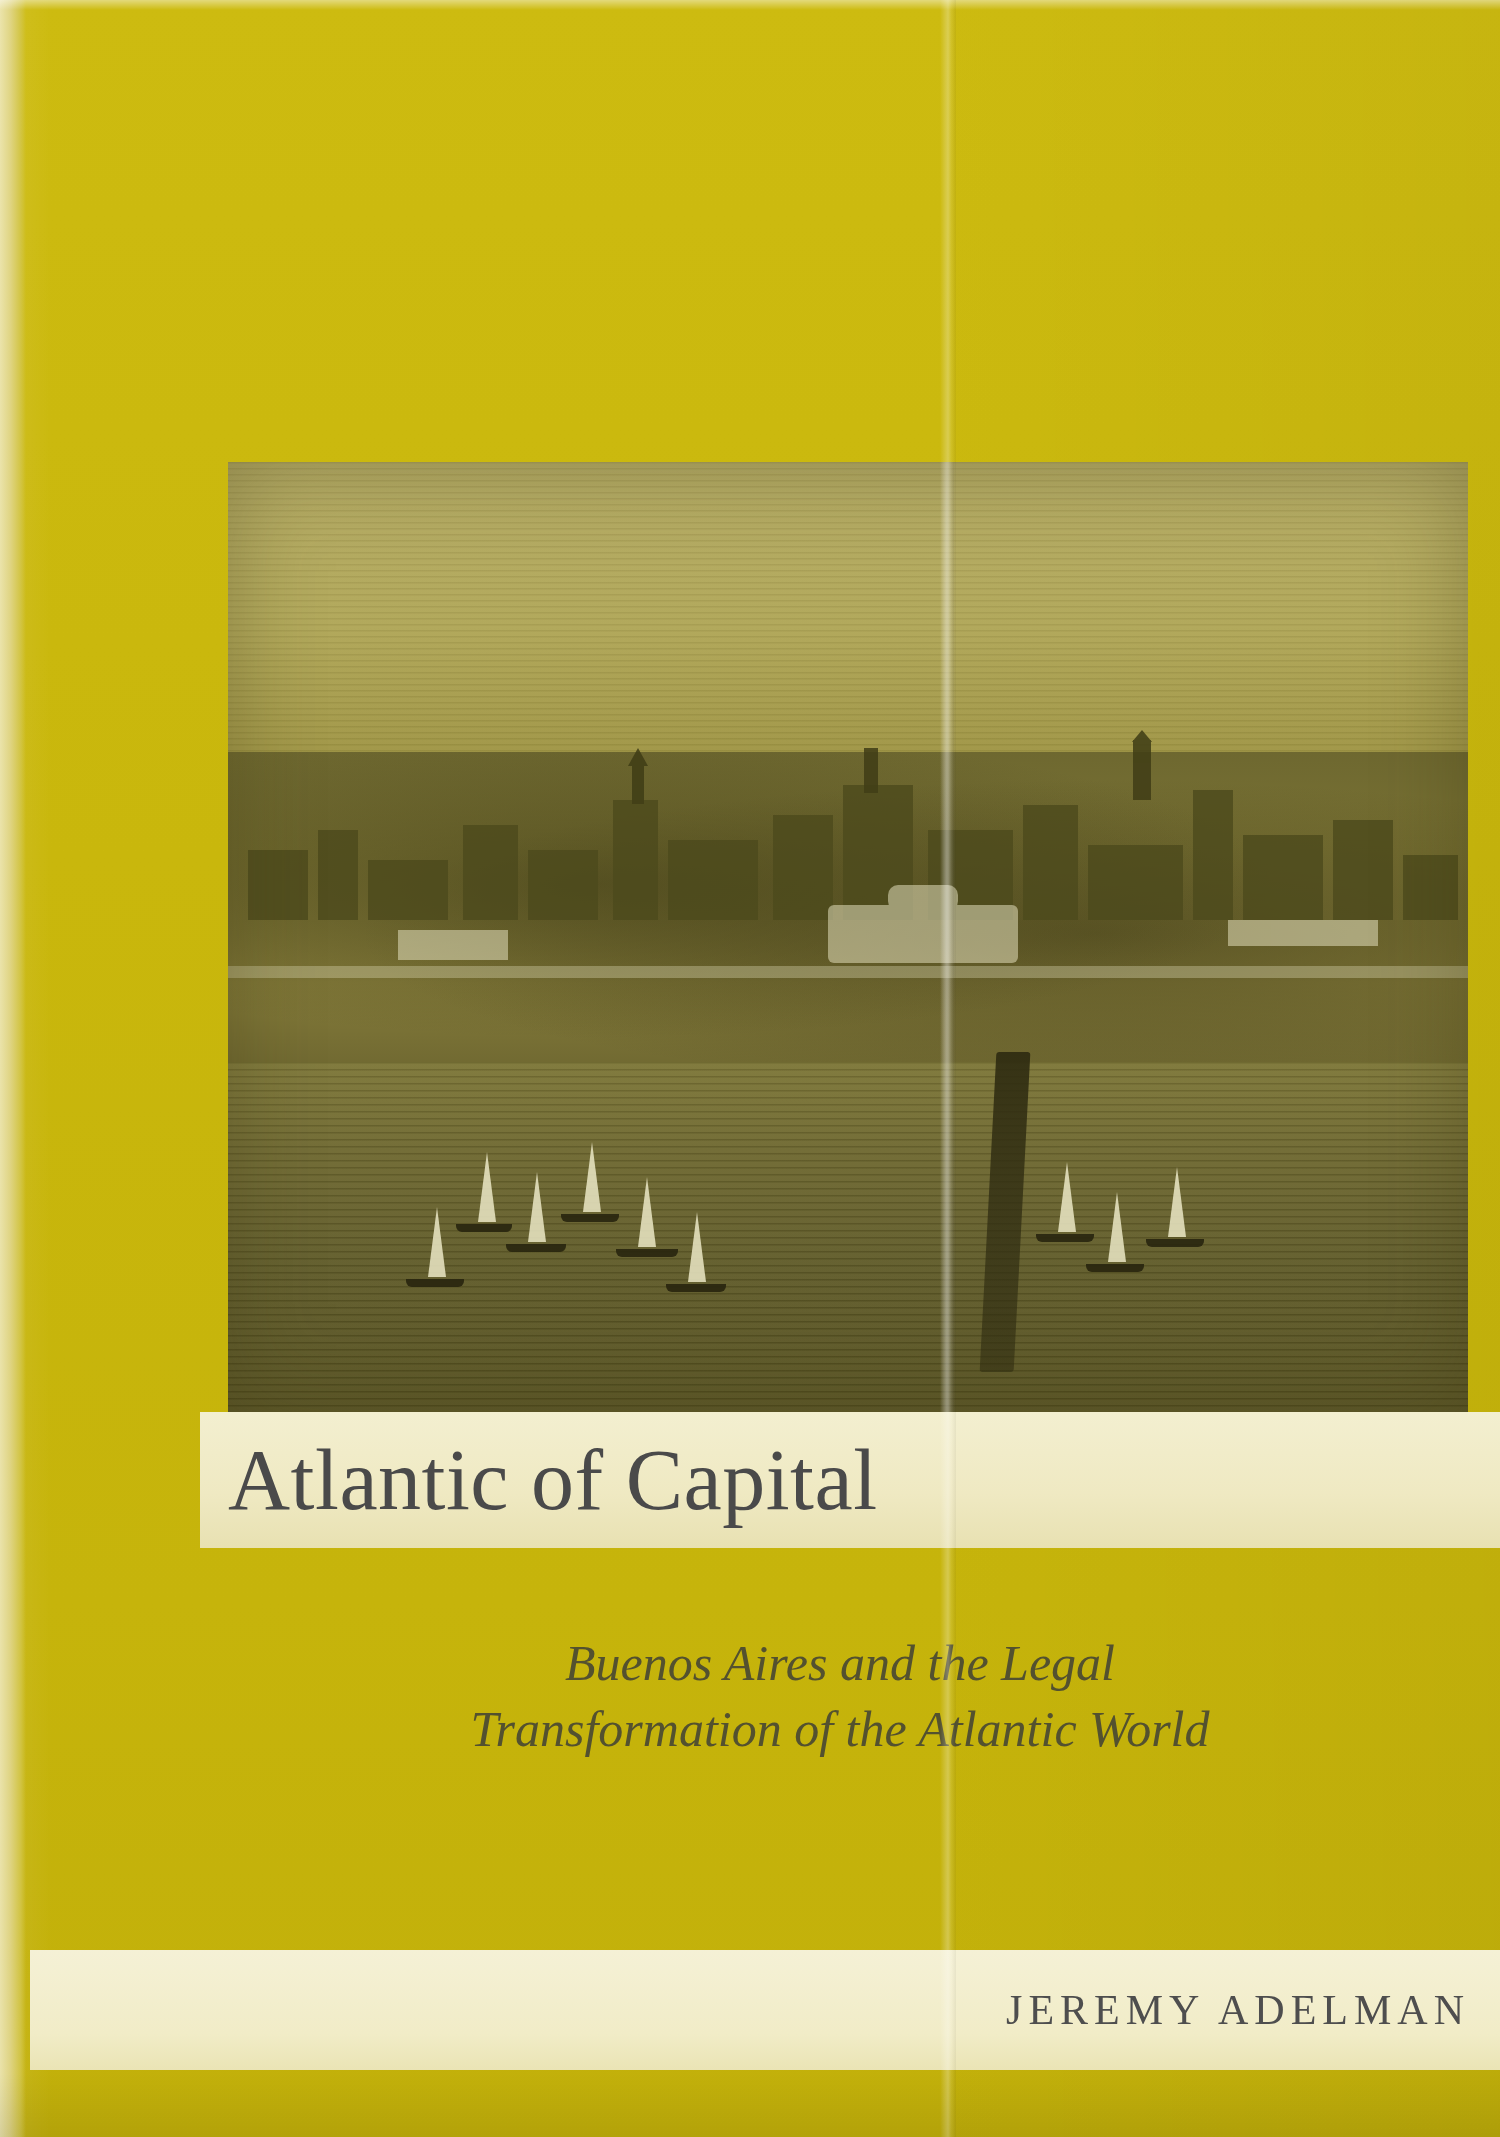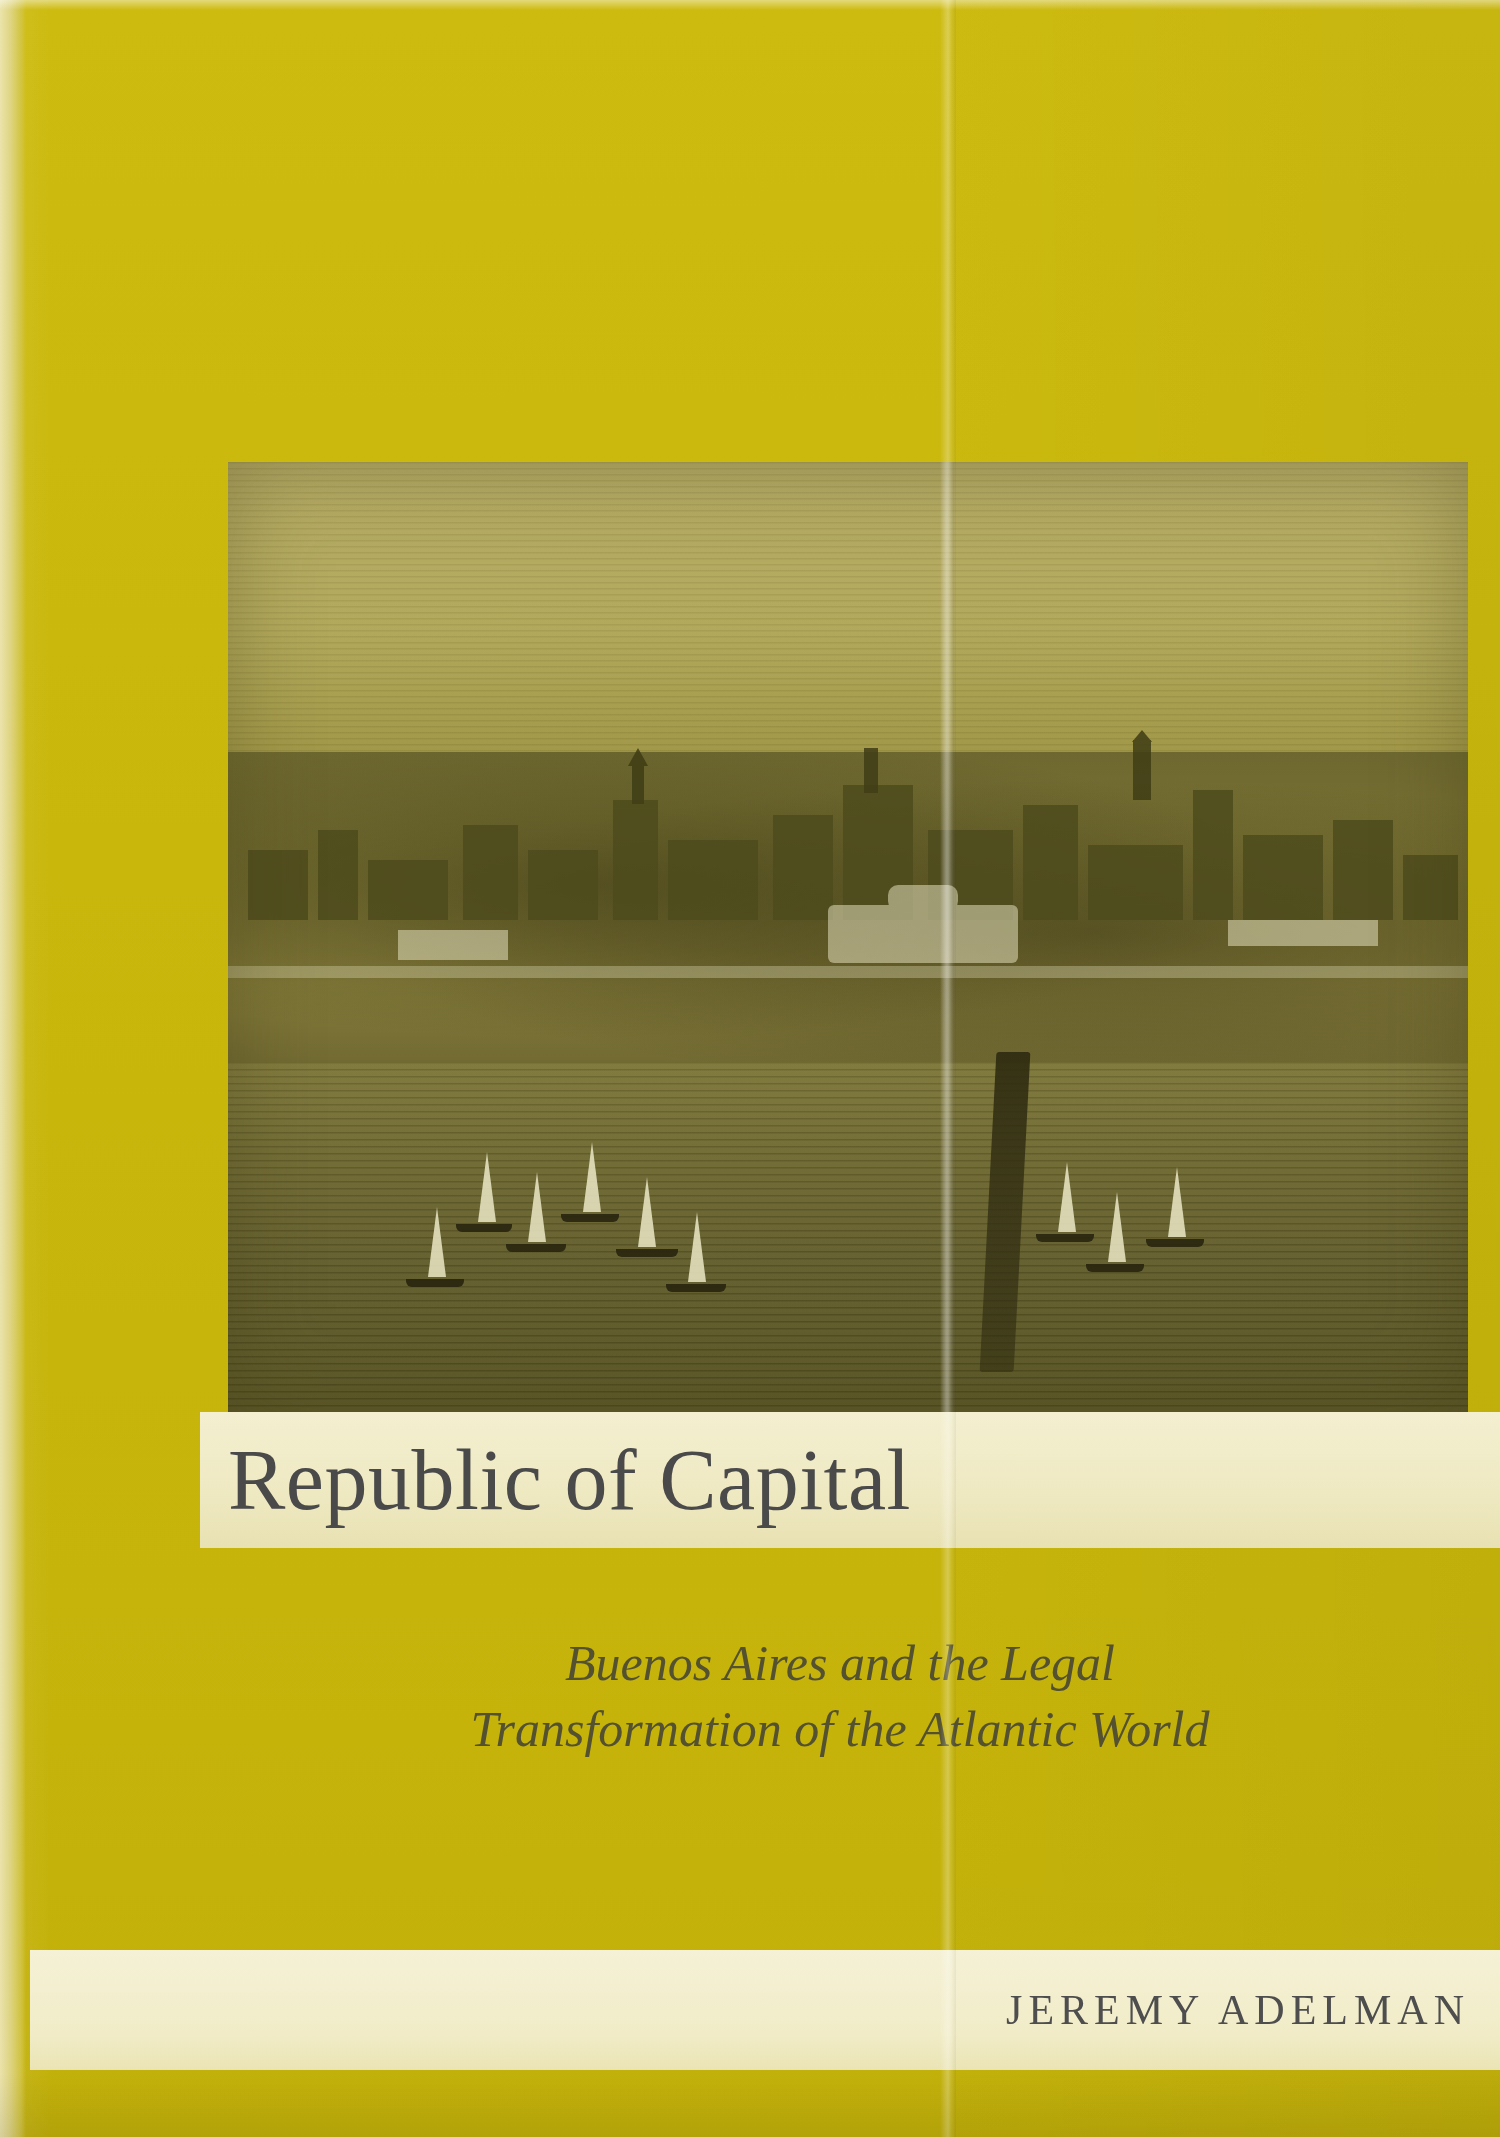--- a/index.html
+++ b/index.html
@@ -296,21 +296,21 @@
     <div class="hull" style="left:438px; top:822px; width:60px;"></div>
     <div class="hull" style="left:808px; top:772px; width:58px;"></div>
     <div class="hull" style="left:858px; top:802px; width:58px;"></div>
     <div class="hull" style="left:918px; top:777px; width:58px;"></div>
 
     <div class="ill-crease"></div>
     <div class="ill-vignette"></div>
   </div>
 
   <div class="title-band">
-    <div class="title-text">Republic of Capital</div>
+    <div class="title-text">Atlantic of Capital</div>
   </div>
 
   <div class="subtitle">
     <div>Buenos Aires and the Legal</div>
     <div>Transformation of the Atlantic World</div>
   </div>
 
   <div class="author-band">
     <div class="author-text">JEREMY ADELMAN</div>
   </div>

